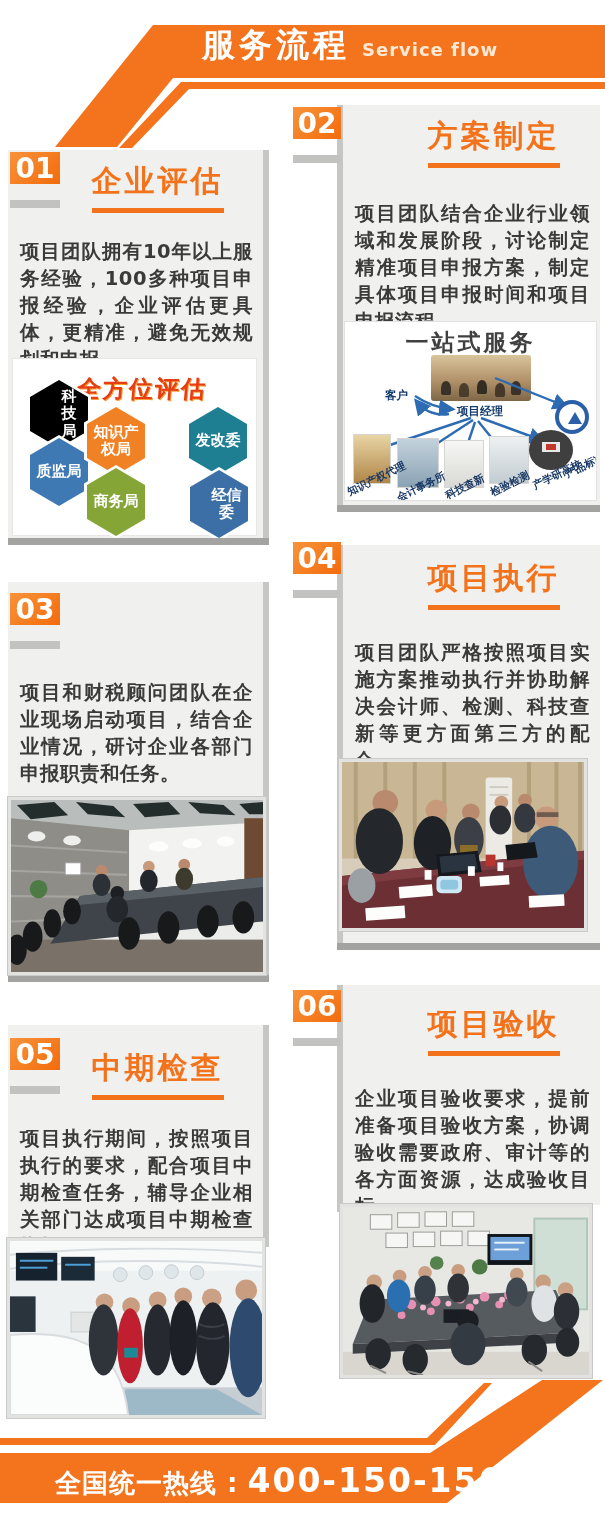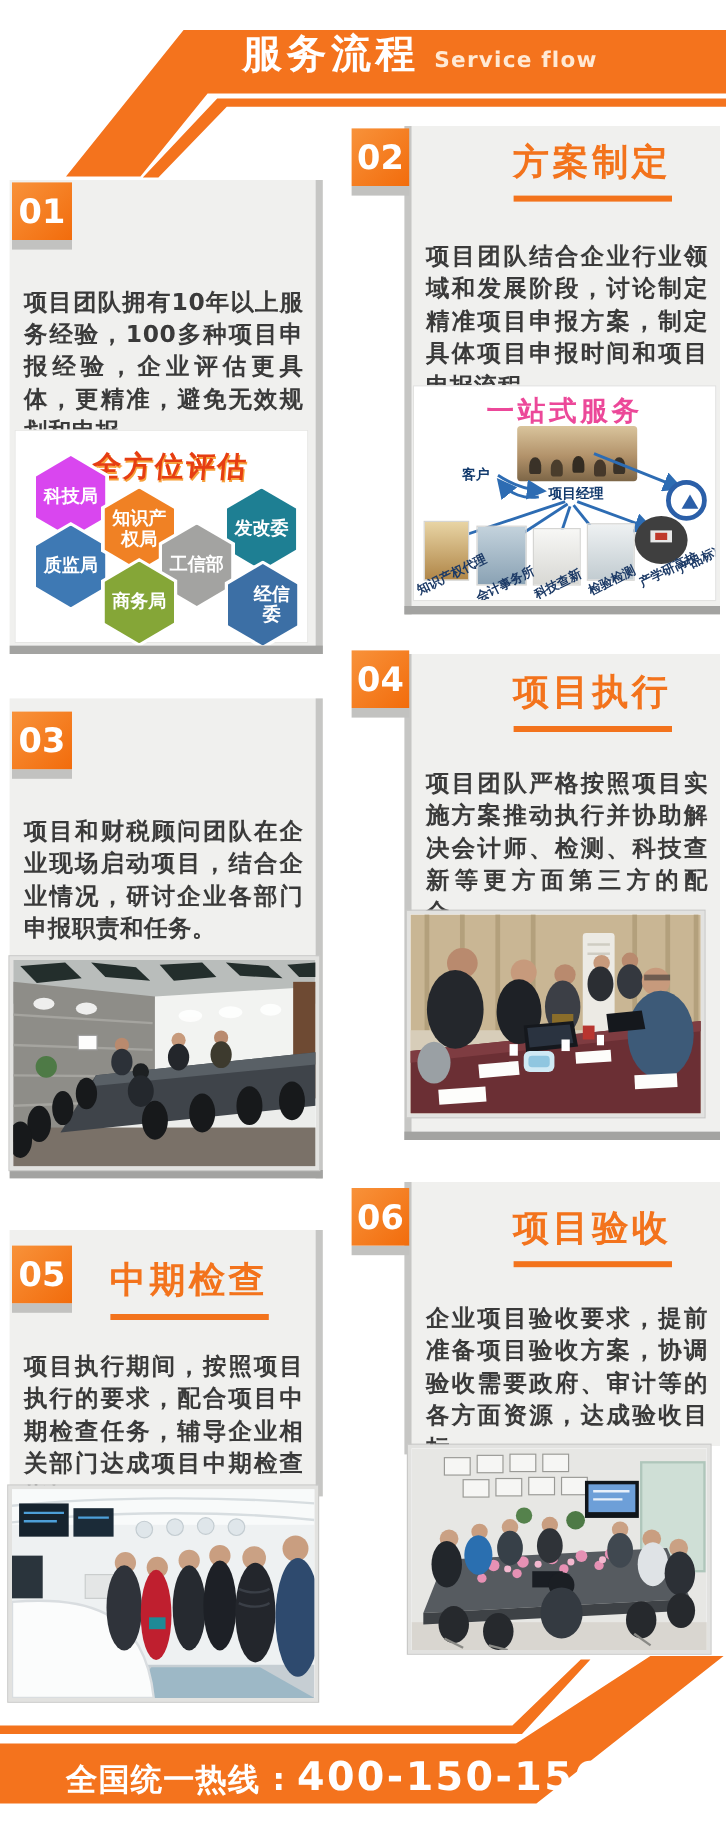--- a/index.html
+++ b/index.html
@@ -23,21 +23,21 @@
   .card.right::after{right:0;left:-6px;}
   .c5::after,.c6::after{display:none;}
 
   .c1{left:8px;top:150px;width:255px;height:388px;}
   .c2{left:343px;top:105px;width:257px;height:400px;}
   .c3{left:8px;top:582px;width:255px;height:393px;}
   .c4{left:343px;top:545px;width:257px;height:398px;}
   .c5{left:8px;top:1025px;width:255px;height:215px;}
   .c6{left:343px;top:985px;width:257px;height:220px;}
 
-  .badge{position:absolute;width:50px;height:48px;background:linear-gradient(135deg,#f8923a,#f26c0c);
+  .badge{position:absolute;width:50px;height:32px;background:linear-gradient(135deg,#f8923a,#f26c0c);
          color:#fff;font-size:28px;font-weight:900;display:flex;align-items:center;justify-content:center;z-index:4;}
   .badge-shadow{position:absolute;width:50px;height:8px;background:#c2c2c0;z-index:3;}
   .card.left .badge{left:2px;}   .card.left .badge-shadow{left:2px;}
   .card.right .badge{left:-50px;width:48px;} .card.right .badge-shadow{left:-50px;width:48px;}
   .c1 .badge{top:2px;}  .c1 .badge-shadow{top:50px;}
   .c3 .badge{top:11px;} .c3 .badge-shadow{top:59px;}
   .c5 .badge{top:13px;} .c5 .badge-shadow{top:61px;}
   .c2 .badge{top:2px;}  .c2 .badge-shadow{top:50px;}
   .c4 .badge{top:-3px;} .c4 .badge-shadow{top:45px;}
   .c6 .badge{top:5px;}  .c6 .badge-shadow{top:53px;}
@@ -65,21 +65,21 @@
   .fig1-title{position:absolute;left:64px;top:14px;font-size:24px;font-weight:900;color:#e63d12;
               letter-spacing:2px;transform:skewX(-5deg);text-shadow:1px 1px 0 #f7a13c;white-space:nowrap;}
   .hex{position:absolute;width:64px;height:74px;background:#fff;
        clip-path:polygon(50% 0%,100% 25%,100% 75%,50% 100%,0% 75%,0% 25%);}
   .hex-in{position:absolute;inset:3px;clip-path:polygon(50% 0%,100% 25%,100% 75%,50% 100%,0% 75%,0% 25%);
           display:flex;align-items:center;justify-content:center;text-align:center;
           color:#fff;font-size:15px;font-weight:800;line-height:1.15;padding:0 5px;}
 
   
   .fig2{position:absolute;left:1px;right:3px;top:216px;height:180px;background:#fff;border:1px solid #e2e2e0;overflow:hidden;}
-  .fig2-title{position:absolute;left:0;right:0;top:5px;text-align:center;color:#ec4899;
+  .fig2-title{position:absolute;left:0;right:0;top:5px;text-align:center;color:#404040;
               font-size:23px;font-weight:900;letter-spacing:3px;}
   .fig2-meeting{position:absolute;left:86px;top:33px;width:100px;height:46px;border-radius:3px;
                 background:linear-gradient(180deg,#d9c49c 0%,#b2926a 55%,#7d6647 100%);}
   .fig2-meeting i{position:absolute;bottom:6px;left:10px;width:10px;height:14px;background:#3a3228;border-radius:50% 50% 20% 20%;box-shadow:18px 2px 0 #4a3d2c,36px -1px 0 #332c22,54px 2px 0 #45382a,70px 0 0 #3a3228;}
   .fig2-node{position:absolute;color:#123a6d;font-size:11.5px;font-weight:800;white-space:nowrap;}
   .fig2-arrows{position:absolute;inset:0;}
   .thumb{position:absolute;border:1px solid #d5d5d3;}
   .seal{position:absolute;left:210px;top:78px;width:34px;height:34px;border:4px solid #2b5fa8;border-radius:50%;background:#fff;}
   .seal i{position:absolute;left:9px;top:8px;border-left:7px solid transparent;border-right:7px solid transparent;border-bottom:12px solid #2b5fa8;}
   .svc{position:absolute;color:#1c3a66;font-size:10.5px;font-weight:800;white-space:nowrap;transform:rotate(-26deg);}
@@ -102,47 +102,46 @@
   <div class="hdr-text">
     <span class="hdr-title">服务流程</span>
     <span class="hdr-sub">Service flow</span>
   </div>
 
   <section class="card left c1">
     <div class="badge-shadow"></div>
     <div class="badge">
         <span>01</span>
       </div>
+    <div class="card-head">
+      <h2 class="card-title">企业评估</h2>
+      <div class="title-underline"></div>
+    </div>
     <p class="card-text">项目团队拥有10年以上服务经验，100多种项目申报经验，企业评估更具体，更精准，避免无效规划和申报。</p>
 
     <div class="fig1">
       <div class="fig1-title">全方位评估</div>
       <div class="hex" style="left:14px;top:18px">
-          <div class="hex-in" style="background: #d946ef;">
+          <div class="hex-in" style="background: #000000; padding-left: 25px;">
             <span>科技局</span>
           </div>
         </div>
       <div class="hex" style="left:14px;top:76px">
           <div class="hex-in" style="background: rgb(62, 121, 180);">
             <span>质监局</span>
           </div>
         </div>
       <div class="hex" style="left:173px;top:45px">
           <div class="hex-in" style="background: rgb(30, 127, 147);">
             <span>发改委</span>
           </div>
         </div>
       <div class="hex" style="left:71px;top:45px">
           <div class="hex-in" style="background: rgb(240, 129, 36);">
             <span>知识产权局</span>
-          </div>
-        </div>
-      <div class="hex" style="left:119px;top:75px">
-          <div class="hex-in" style="background: rgb(163, 163, 161);">
-            <span>工信部</span>
           </div>
         </div>
       <div class="hex" style="left:71px;top:106px">
           <div class="hex-in" style="background: rgb(133, 166, 55);">
             <span>商务局</span>
           </div>
         </div>
       <div class="hex" style="left:174px;top:108px">
           <div class="hex-in" style="background: rgb(60, 111, 165); padding-left: 20px;">
             <span>经信委</span>

